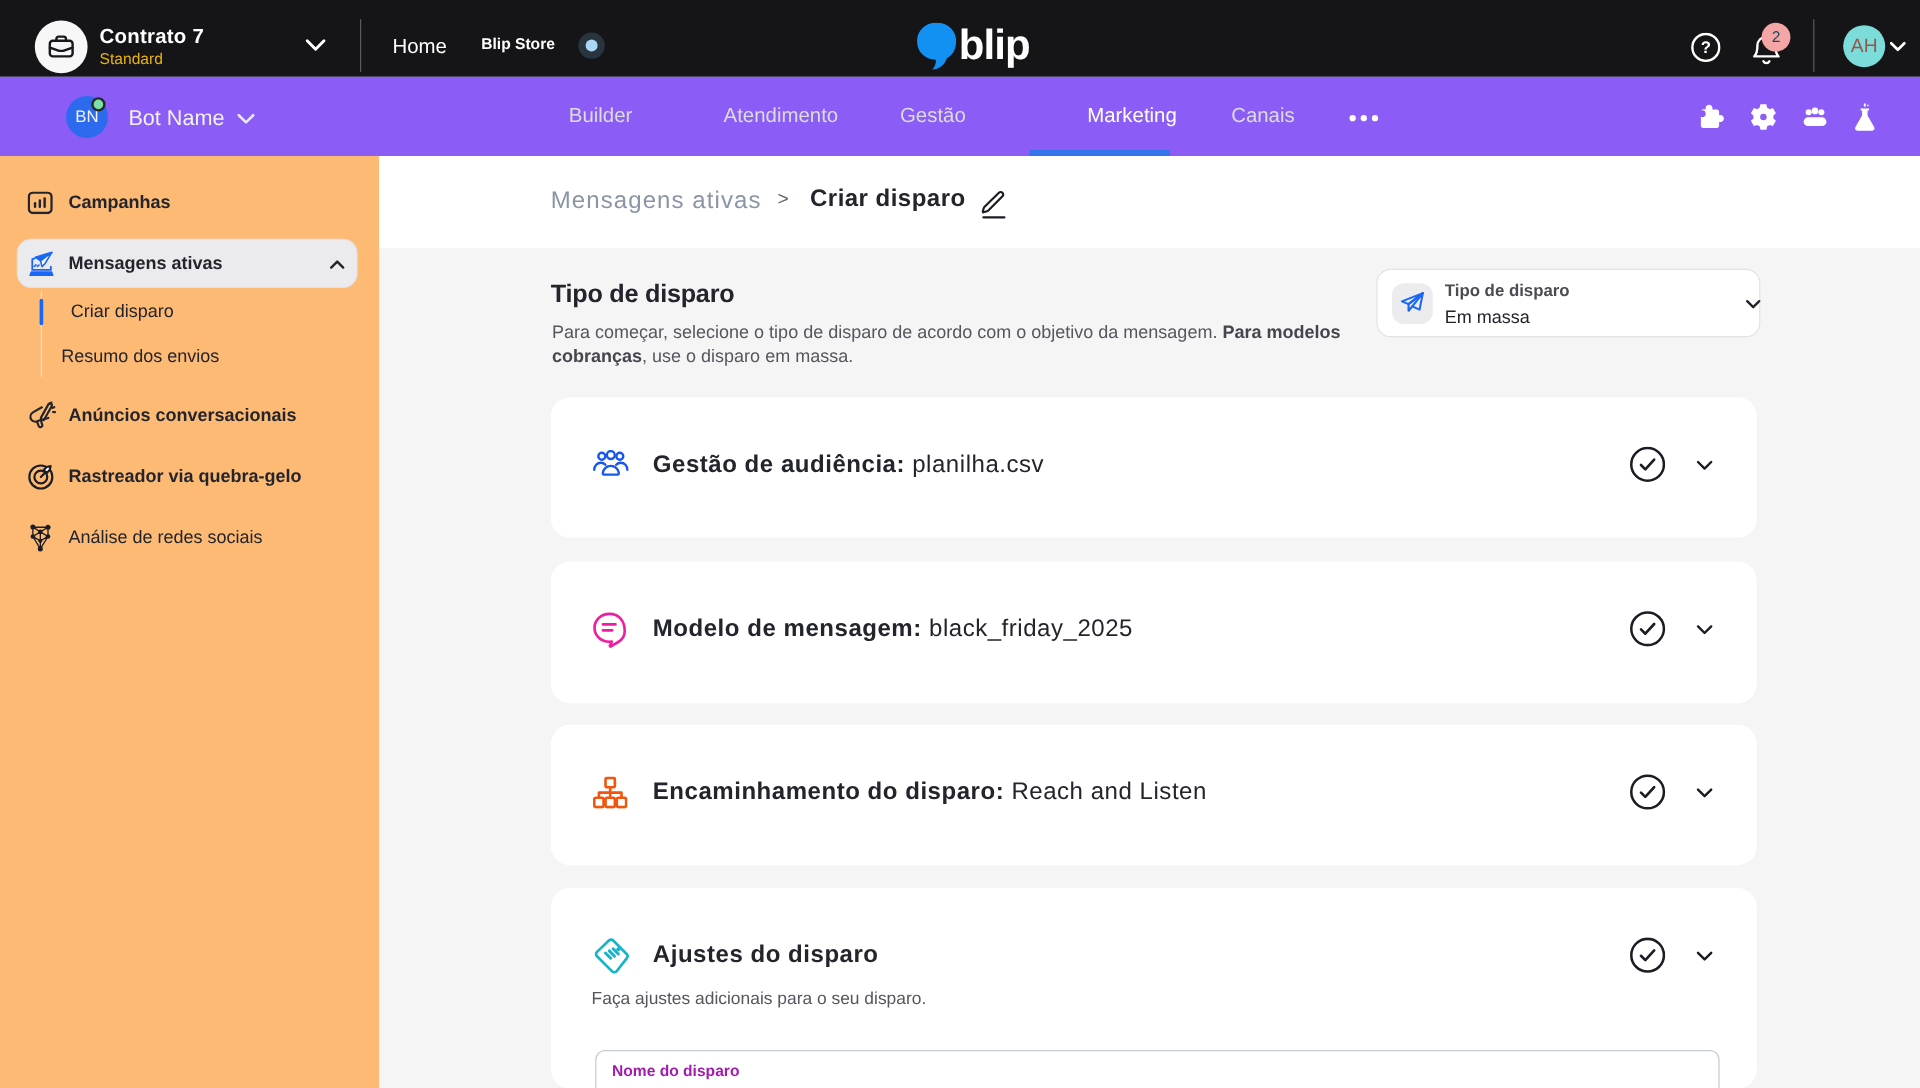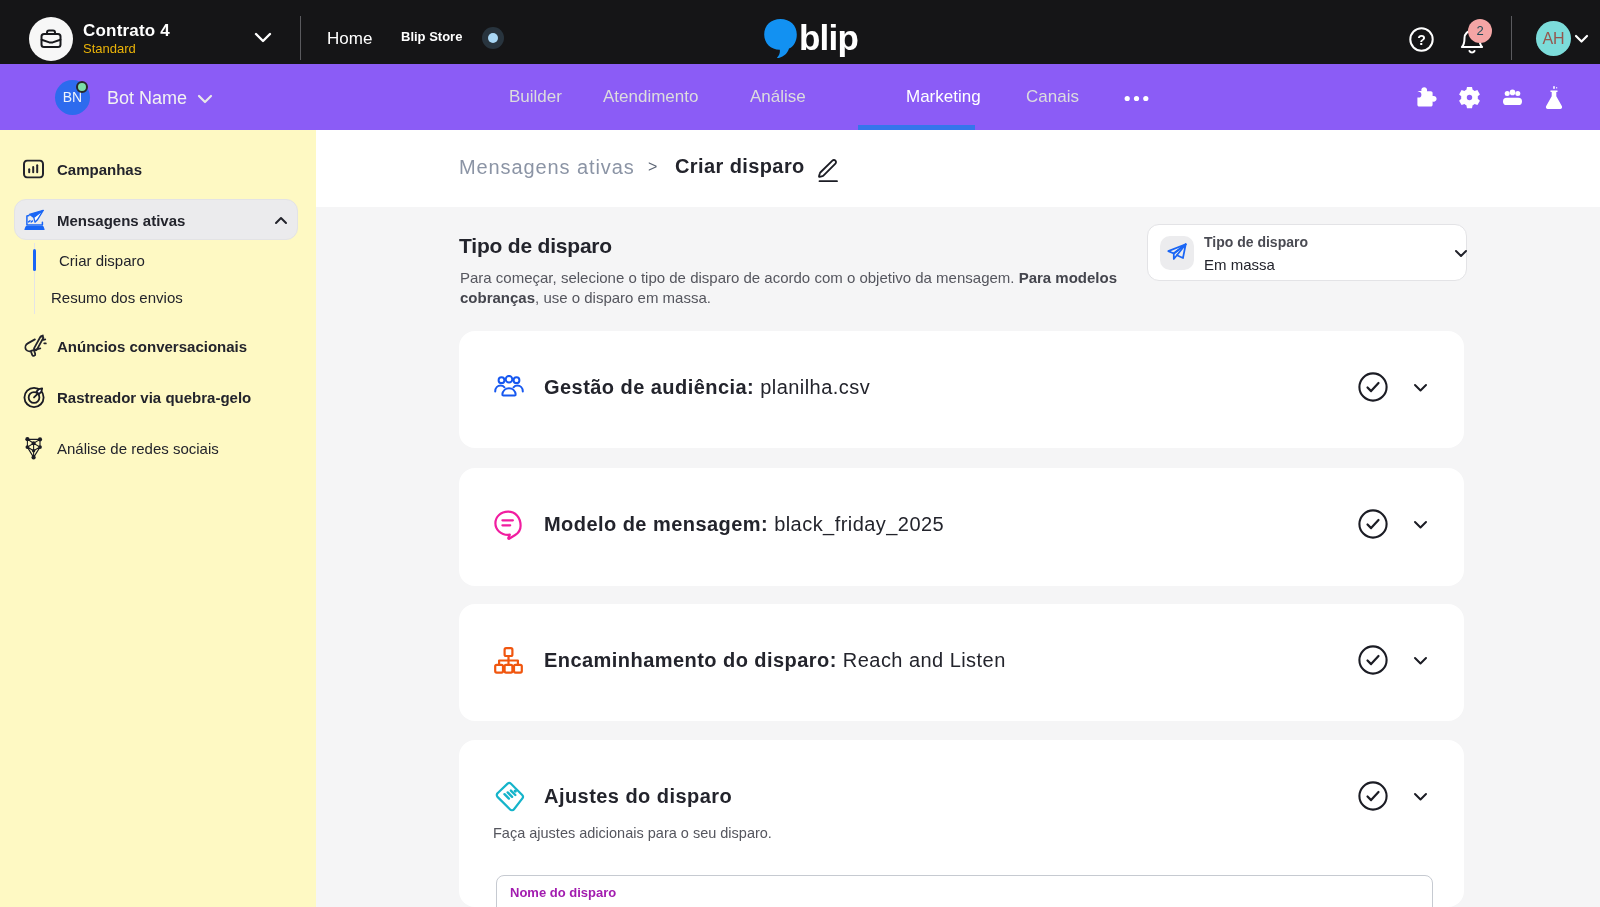--- a/index.html
+++ b/index.html
@@ -31,21 +31,21 @@
   .bn { position:absolute; left:55px; top:16px; width:35px; height:35px; border-radius:50%; background:#2d6bee; color:#eef2fb; font-size:14px; text-align:center; line-height:35px; }
   .bn-dot { position:absolute; left:76px; top:17px; width:12px; height:12px; border-radius:50%; background:#7cdfa9; border:2px solid #282829; }
   .botname { position:absolute; left:107px; top:24px; font-size:18px; color:#f2f2f2; }
   .bn-chev { position:absolute; left:197px; top:30px; }
   .tab { position:absolute; top:23px; font-size:17px; color:#dcdcde; }
   .tab.active { color:#fff; }
   .underline { position:absolute; left:858px; top:61px; width:117px; height:5px; background:#3575ec; }
   .n2icon { position:absolute; top:85px; }
 
   
-  #sidebar { position:absolute; left:0; top:130px; width:316px; height:777px; background:#fef9c3; }
+  #sidebar { position:absolute; left:0; top:130px; width:316px; height:777px; background:#fdba74; }
   .sitem { position:absolute; left:0; width:316px; font-size:15px; color:#23242c; }
   .sitem .txt { position:absolute; left:57px; top:50%; transform:translateY(-50%); white-space:nowrap; }
   .sitem .icn { position:absolute; left:23px; top:50%; transform:translateY(-50%); }
   .sel { position:absolute; left:14px; top:69px; width:284px; height:41px; background:#ebebed; border:1px solid #e3e3e5; border-radius:12px; }
   .subbar { position:absolute; left:33px; top:119px; width:3px; height:22px; background:#1a66f5; border-radius:2px; }
   .treeline { position:absolute; left:34px; top:113px; width:1px; height:71px; background:#e4e4e6; }
 
   
   #crumbstrip { position:absolute; left:316px; top:130px; width:1284px; height:77px; background:#fff; }
   #crumbstrip .c1 { position:absolute; left:143px; top:26px; font-size:20px; letter-spacing:0.9px; color:#8b94a5; }
@@ -79,21 +79,21 @@
 <body>
 
 <div id="nav1">
   <div class="circ">
     <svg width="24" height="24" viewBox="0 0 24 24" style="position:absolute;left:10px;top:10px" fill="none" stroke="#17181c" stroke-width="2" stroke-linecap="round" stroke-linejoin="round">
       <rect x="2.5" y="7" width="19" height="13" rx="2.5"></rect>
       <path d="M8 7 V5.5 a2 2 0 0 1 2-2 h4 a2 2 0 0 1 2 2 V7"></path>
       <path d="M2.6 12.7 l7.7 2.7 h3.4 l7.7-2.7"></path>
     </svg>
   </div>
-  <div class="ctr-name">Contrato 4</div>
+  <div class="ctr-name">Contrato 7</div>
   <div class="ctr-std">Standard</div>
   <svg width="18" height="12" viewBox="0 0 18 12" style="position:absolute;left:254px;top:32px" fill="none" stroke="#fff" stroke-width="2.4" stroke-linecap="round" stroke-linejoin="round">
       <path d="M2 2 l7 7 l7-7"></path>
     </svg>
   <div class="vdiv1"></div>
   <div class="home">Home</div>
   <div class="store">Blip Store</div>
   <div class="storedot" style="left:482px">
       <i></i>
     </div>
@@ -119,23 +119,23 @@
     </svg>
 </div>
 
 <div id="nav2">
   <div class="bn">BN</div>
   <div class="bn-dot"></div>
   <div class="botname">Bot Name</div>
   <svg class="bn-chev" width="16" height="11" viewBox="0 0 16 11" fill="none" stroke="#e8e8e8" stroke-width="2.2" stroke-linecap="round" stroke-linejoin="round">
       <path d="M2 2 l6 6 l6-6"></path>
     </svg>
-  <div class="tab" style="left:509px;text-align:center;">Builder</div>
+  <div class="tab" style="left:474px;text-align:center;">Builder</div>
   <div class="tab" style="left:603px;">Atendimento</div>
-  <div class="tab" style="left:750px;">Análise</div>
+  <div class="tab" style="left:750px;">Gestão</div>
   <div class="tab active" style="left:878px;margin-left:28px;">Marketing</div>
   <div class="tab" style="left:1026px;">Canais</div>
   <svg style="position:absolute;left:1124px;top:31px" width="25" height="7" viewBox="0 0 25 7" fill="#fff">
       <circle cx="3.2" cy="3.5" r="2.6"></circle>
       <circle cx="12.5" cy="3.5" r="2.6"></circle>
       <circle cx="21.8" cy="3.5" r="2.6"></circle>
     </svg>
   <div class="underline"></div>
 </div>
 

